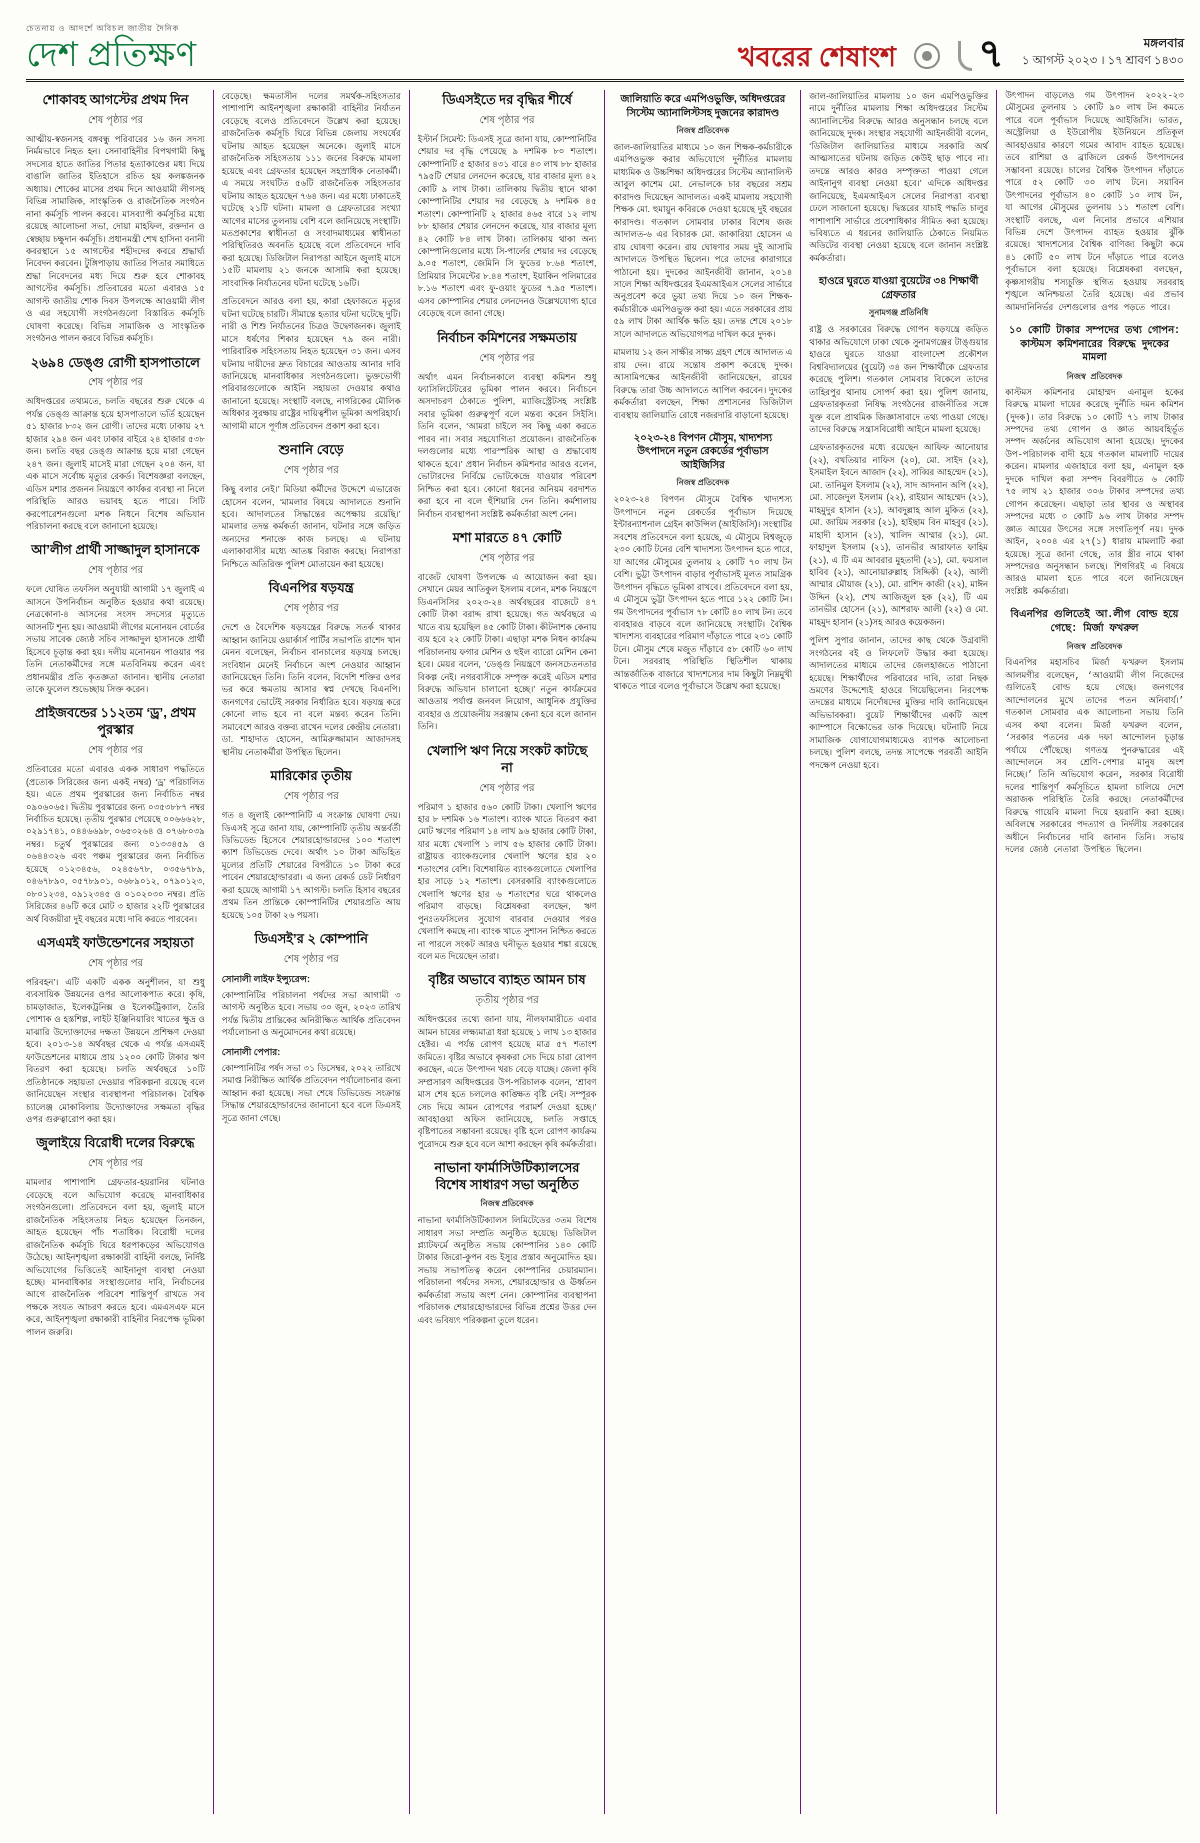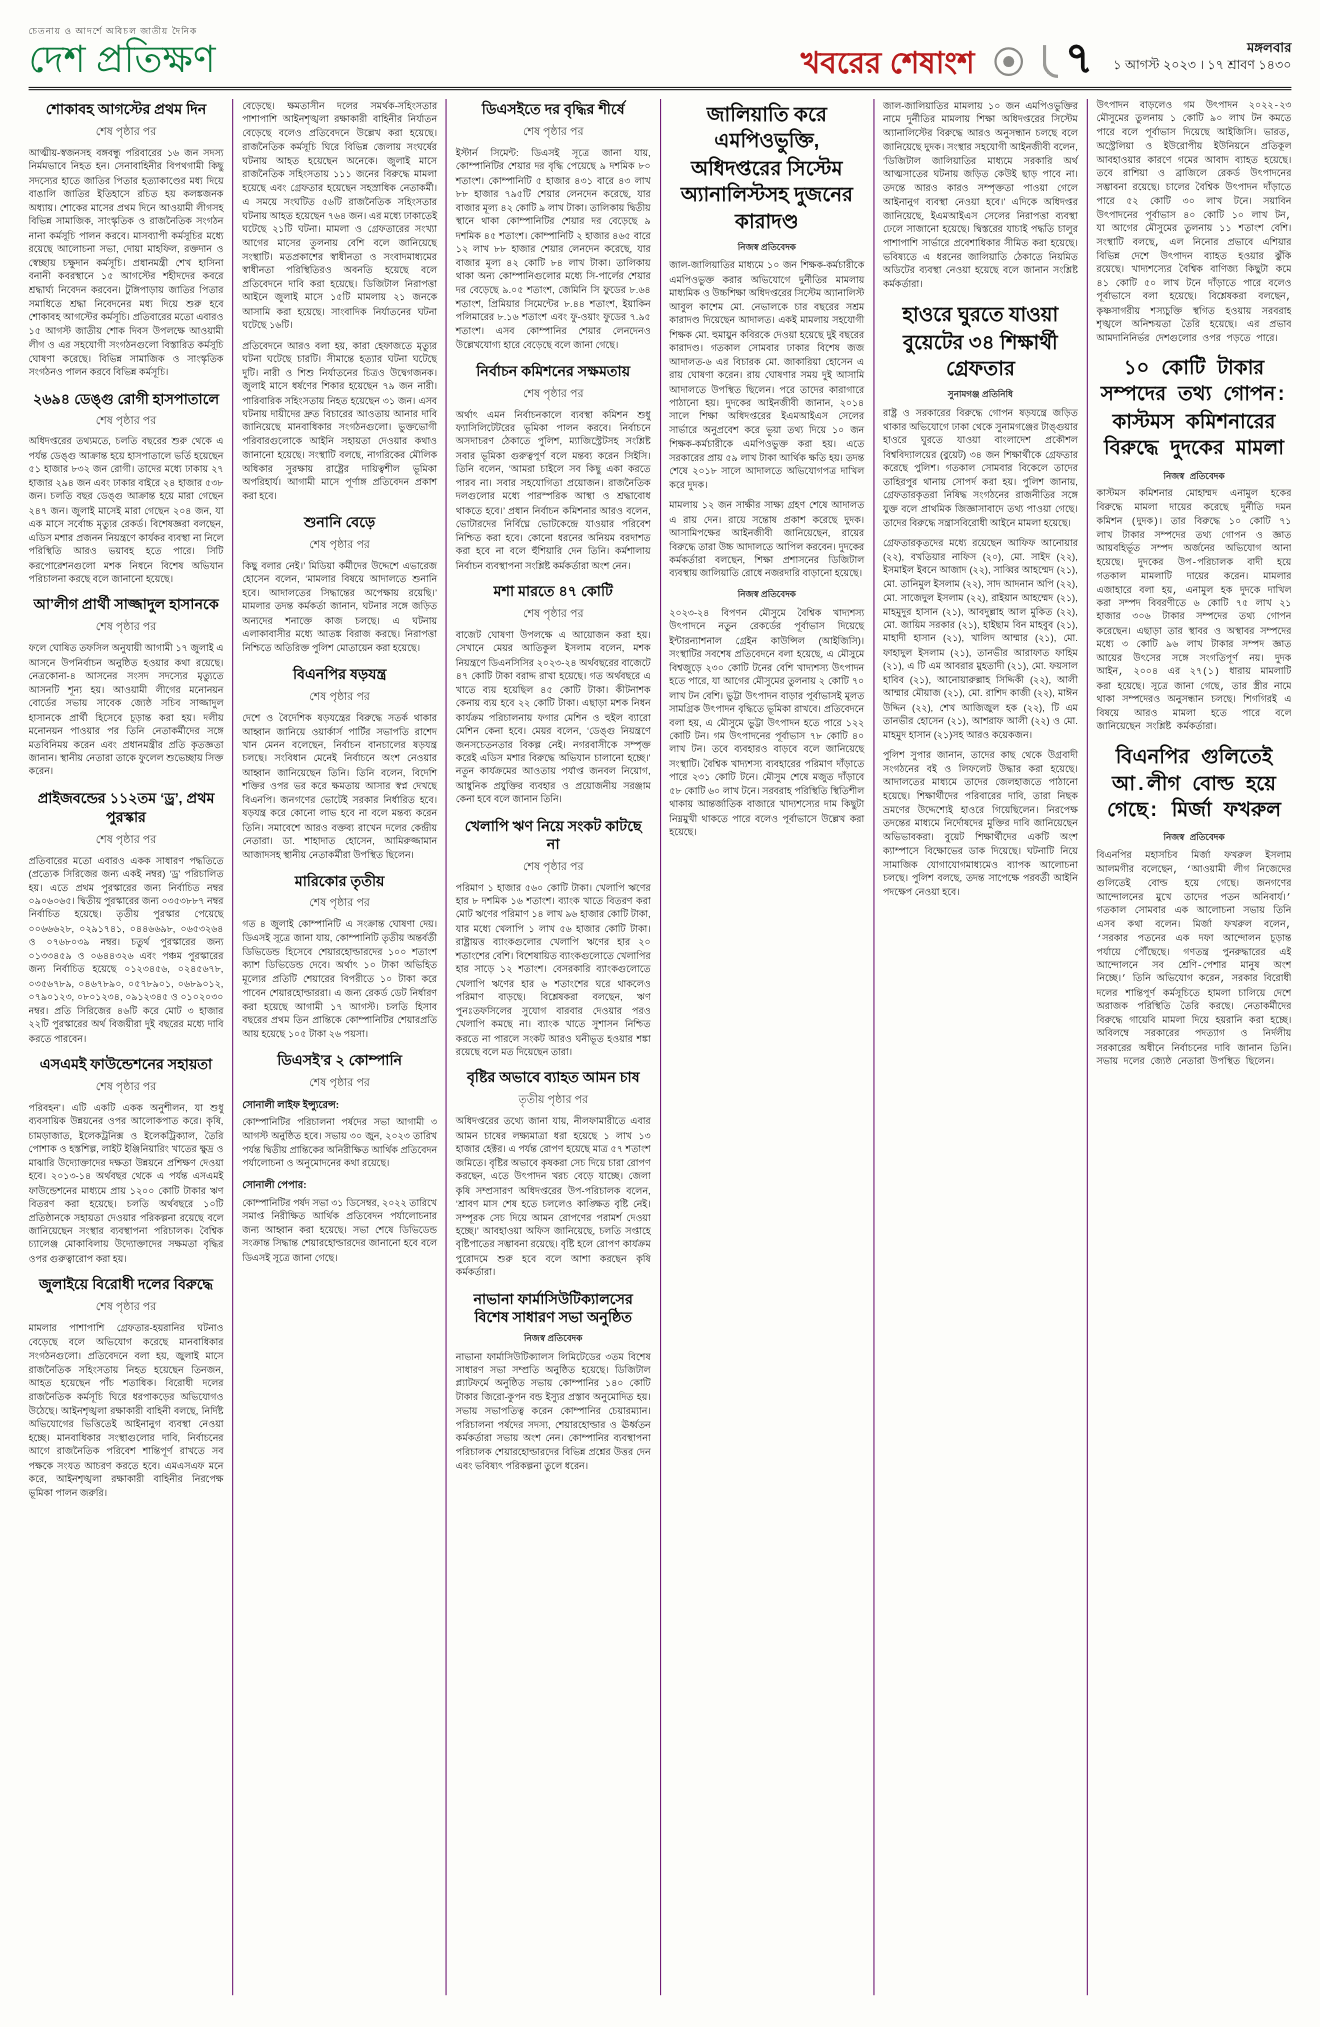--- a/index.html
+++ b/index.html
@@ -1,20 +1,20 @@
 <!DOCTYPE html>
 <html lang="bn"><head>
 <meta charset="utf-8">
 <style>
   * { margin:0; padding:0; box-sizing:border-box; }
   html,body { background:#e8e8e4; }
   body { font-family:"Liberation Sans","DejaVu Sans",sans-serif; }
   .page{
     width:1200px; height:1843px; margin:0 auto; background:#fdfdfa;
-    color:#141414; padding:18px 26px 14px 26px; overflow:hidden;
+    color:#141414; padding:18px 16px 14px 26px; overflow:hidden;
   }
   
   .header{ display:flex; align-items:flex-end; justify-content:space-between;
     border-bottom:3px double #1a1a1a; padding-bottom:8px; height:64px; }
   .masthead-block{ display:flex; flex-direction:column; }
   .tagline{ font-size:8px; color:#555; letter-spacing:1px; margin-bottom:2px; }
   .masthead{ font-size:34px; font-weight:normal; color:#0d7a3c; line-height:1; }
   .header-right{ display:flex; align-items:flex-end; gap:18px; }
   .section-title{ font-size:27px; font-weight:bold; color:#b91c1c; line-height:1; }
   .emblem{ width:26px; height:26px; border:2px solid #8a8a86; border-radius:50%;
@@ -28,21 +28,21 @@
   .day{ font-size:12px; font-weight:bold; color:#222; }
   .date-line{ font-size:11.5px; color:#222; }
   
   .columns{ display:flex; gap:0; height:1724px; margin-top:8px; overflow:hidden; }
   .column{ flex:1 1 0; padding:0 8px; border-right:1px solid #701a75; overflow:hidden; }
   .column:first-child{ padding-left:0; }
   .column:last-child{ border-right:none; padding-right:0;font-family:Liberation Mono, monospace; }
   .headline{ font-size:13px; font-weight:bold; text-align:center; line-height:1.3;
     margin:10px 2px 3px 2px; color:#0d0d0d; }
   .column > .headline:first-child{ margin-top:2px; }
-  .headline.lg{ font-size:18px; line-height:1.35; margin-bottom:5px; }
+  .headline.lg{ font-size:10px; line-height:1.35; margin-bottom:5px; }
   .kicker{ font-size:10px; text-align:center; color:#444; margin-bottom:4px; }
   .byline{ font-size:8px; font-weight:bold; text-align:center; color:#333; margin-bottom:4px; }
   .body{ font-size:8.6px; line-height:1.45; text-align:justify; color:#1c1c1c;
     margin-bottom:6px; word-break:break-word; }
   .subhead{ font-size:9px; font-weight:bold; color:#1a1a1a; margin:2px 0; }
 </style>
 </head>
 <body>
 
 <div class="page">
@@ -126,20 +126,21 @@
         <p class="body">অধিদপ্তরের তথ্যে জানা যায়, নীলফামারীতে এবার আমন চাষের লক্ষ্যমাত্রা ধরা হয়েছে ১ লাখ ১৩ হাজার হেক্টর। এ পর্যন্ত রোপণ হয়েছে মাত্র ৫৭ শতাংশ জমিতে। বৃষ্টির অভাবে কৃষকরা সেচ দিয়ে চারা রোপণ করছেন, এতে উৎপাদন খরচ বেড়ে যাচ্ছে। জেলা কৃষি সম্প্রসারণ অধিদপ্তরের উপ-পরিচালক বলেন, ‘শ্রাবণ মাস শেষ হতে চললেও কাঙ্ক্ষিত বৃষ্টি নেই। সম্পূরক সেচ দিয়ে আমন রোপণের পরামর্শ দেওয়া হচ্ছে।’ আবহাওয়া অফিস জানিয়েছে, চলতি সপ্তাহে বৃষ্টিপাতের সম্ভাবনা রয়েছে। বৃষ্টি হলে রোপণ কার্যক্রম পুরোদমে শুরু হবে বলে আশা করছেন কৃষি কর্মকর্তারা।</p>
         <div class="headline">নাভানা ফার্মাসিউটিক্যালসের বিশেষ সাধারণ সভা অনুষ্ঠিত</div>
         <div class="byline">নিজস্ব প্রতিবেদক</div>
         <p class="body">নাভানা ফার্মাসিউটিক্যালস লিমিটেডের ৩তম বিশেষ সাধারণ সভা সম্প্রতি অনুষ্ঠিত হয়েছে। ডিজিটাল প্ল্যাটফর্মে অনুষ্ঠিত সভায় কোম্পানির ১৪০ কোটি টাকার জিরো-কুপন বন্ড ইস্যুর প্রস্তাব অনুমোদিত হয়। সভায় সভাপতিত্ব করেন কোম্পানির চেয়ারম্যান। পরিচালনা পর্ষদের সদস্য, শেয়ারহোল্ডার ও ঊর্ধ্বতন কর্মকর্তারা সভায় অংশ নেন। কোম্পানির ব্যবস্থাপনা পরিচালক শেয়ারহোল্ডারদের বিভিন্ন প্রশ্নের উত্তর দেন এবং ভবিষ্যৎ পরিকল্পনা তুলে ধরেন।</p>
       </div>
       <div class="column">
         <div class="headline lg">জালিয়াতি করে এমপিওভুক্তি, অধিদপ্তরের সিস্টেম অ্যানালিস্টসহ দুজনের কারাদণ্ড</div>
         <div class="byline">নিজস্ব প্রতিবেদক</div>
         <p class="body">জাল-জালিয়াতির মাধ্যমে ১০ জন শিক্ষক-কর্মচারীকে এমপিওভুক্ত করার অভিযোগে দুর্নীতির মামলায় মাধ্যমিক ও উচ্চশিক্ষা অধিদপ্তরের সিস্টেম অ্যানালিস্ট আবুল কাশেম মো. নেভালকে চার বছরের সশ্রম কারাদণ্ড দিয়েছেন আদালত। একই মামলায় সহযোগী শিক্ষক মো. হুমায়ুন কবিরকে দেওয়া হয়েছে দুই বছরের কারাদণ্ড। গতকাল সোমবার ঢাকার বিশেষ জজ আদালত-৬ এর বিচারক মো. জাকারিয়া হোসেন এ রায় ঘোষণা করেন। রায় ঘোষণার সময় দুই আসামি আদালতে উপস্থিত ছিলেন। পরে তাদের কারাগারে পাঠানো হয়। দুদকের আইনজীবী জানান, ২০১৪ সালে শিক্ষা অধিদপ্তরের ইএমআইএস সেলের সার্ভারে অনুপ্রবেশ করে ভুয়া তথ্য দিয়ে ১০ জন শিক্ষক-কর্মচারীকে এমপিওভুক্ত করা হয়। এতে সরকারের প্রায় ৫৯ লাখ টাকা আর্থিক ক্ষতি হয়। তদন্ত শেষে ২০১৮ সালে আদালতে অভিযোগপত্র দাখিল করে দুদক।</p>
         <p class="body">মামলায় ১২ জন সাক্ষীর সাক্ষ্য গ্রহণ শেষে আদালত এ রায় দেন। রায়ে সন্তোষ প্রকাশ করেছে দুদক। আসামিপক্ষের আইনজীবী জানিয়েছেন, রায়ের বিরুদ্ধে তারা উচ্চ আদালতে আপিল করবেন। দুদকের কর্মকর্তারা বলছেন, শিক্ষা প্রশাসনের ডিজিটাল ব্যবস্থায় জালিয়াতি রোধে নজরদারি বাড়ানো হয়েছে।</p>
+        <div class="headline lg">২০২৩-২৪ বিপণন মৌসুম, খাদ্যশস্য উৎপাদনে নতুন রেকর্ডের পূর্বাভাস আইজিসির</div>
         <div class="byline">নিজস্ব প্রতিবেদক</div>
         <p class="body">২০২৩-২৪ বিপণন মৌসুমে বৈশ্বিক খাদ্যশস্য উৎপাদনে নতুন রেকর্ডের পূর্বাভাস দিয়েছে ইন্টারন্যাশনাল গ্রেইন কাউন্সিল (আইজিসি)। সংস্থাটির সবশেষ প্রতিবেদনে বলা হয়েছে, এ মৌসুমে বিশ্বজুড়ে ২৩০ কোটি টনের বেশি খাদ্যশস্য উৎপাদন হতে পারে, যা আগের মৌসুমের তুলনায় ২ কোটি ৭০ লাখ টন বেশি। ভুট্টা উৎপাদন বাড়ার পূর্বাভাসই মূলত সামগ্রিক উৎপাদন বৃদ্ধিতে ভূমিকা রাখবে। প্রতিবেদনে বলা হয়, এ মৌসুমে ভুট্টা উৎপাদন হতে পারে ১২২ কোটি টন। গম উৎপাদনের পূর্বাভাস ৭৮ কোটি ৪০ লাখ টন। তবে ব্যবহারও বাড়বে বলে জানিয়েছে সংস্থাটি। বৈশ্বিক খাদ্যশস্য ব্যবহারের পরিমাণ দাঁড়াতে পারে ২৩১ কোটি টনে। মৌসুম শেষে মজুত দাঁড়াবে ৫৮ কোটি ৬০ লাখ টনে। সরবরাহ পরিস্থিতি স্থিতিশীল থাকায় আন্তর্জাতিক বাজারে খাদ্যশস্যের দাম কিছুটা নিম্নমুখী থাকতে পারে বলেও পূর্বাভাসে উল্লেখ করা হয়েছে।</p>
       </div>
       <div class="column">
         <p class="body">জাল-জালিয়াতির মামলায় ১০ জন এমপিওভুক্তির নামে দুর্নীতির মামলায় শিক্ষা অধিদপ্তরের সিস্টেম অ্যানালিস্টের বিরুদ্ধে আরও অনুসন্ধান চলছে বলে জানিয়েছে দুদক। সংস্থার সহযোগী আইনজীবী বলেন, ‘ডিজিটাল জালিয়াতির মাধ্যমে সরকারি অর্থ আত্মসাতের ঘটনায় জড়িত কেউই ছাড় পাবে না। তদন্তে আরও কারও সম্পৃক্ততা পাওয়া গেলে আইনানুগ ব্যবস্থা নেওয়া হবে।’ এদিকে অধিদপ্তর জানিয়েছে, ইএমআইএস সেলের নিরাপত্তা ব্যবস্থা ঢেলে সাজানো হয়েছে। দ্বিস্তরের যাচাই পদ্ধতি চালুর পাশাপাশি সার্ভারে প্রবেশাধিকার সীমিত করা হয়েছে। ভবিষ্যতে এ ধরনের জালিয়াতি ঠেকাতে নিয়মিত অডিটের ব্যবস্থা নেওয়া হয়েছে বলে জানান সংশ্লিষ্ট কর্মকর্তারা।</p>
         <div class="headline lg">হাওরে ঘুরতে যাওয়া বুয়েটের ৩৪ শিক্ষার্থী গ্রেফতার</div>
         <div class="byline">সুনামগঞ্জ প্রতিনিধি</div>
         <p class="body">রাষ্ট্র ও সরকারের বিরুদ্ধে গোপন ষড়যন্ত্রে জড়িত থাকার অভিযোগে ঢাকা থেকে সুনামগঞ্জের টাঙ্গুয়ার হাওরে ঘুরতে যাওয়া বাংলাদেশ প্রকৌশল বিশ্ববিদ্যালয়ের (বুয়েট) ৩৪ জন শিক্ষার্থীকে গ্রেফতার করেছে পুলিশ। গতকাল সোমবার বিকেলে তাদের তাহিরপুর থানায় সোপর্দ করা হয়। পুলিশ জানায়, গ্রেফতারকৃতরা নিষিদ্ধ সংগঠনের রাজনীতির সঙ্গে যুক্ত বলে প্রাথমিক জিজ্ঞাসাবাদে তথ্য পাওয়া গেছে। তাদের বিরুদ্ধে সন্ত্রাসবিরোধী আইনে মামলা হয়েছে।</p>
         <p class="body">গ্রেফতারকৃতদের মধ্যে রয়েছেন আফিফ আনোয়ার (২২), বখতিয়ার নাফিস (২০), মো. সাইদ (২২), ইসমাইল ইবনে আজাদ (২২), সাব্বির আহম্মেদ (২১), মো. তানিমুল ইসলাম (২২), সাদ আদনান অপি (২২), মো. সাজেদুল ইসলাম (২২), রাইয়ান আহম্মেদ (২১), মাহমুদুর হাসান (২১), আবদুল্লাহ আল মুকিত (২২), মো. জায়িম সরকার (২১), হাইছাম বিন মাহবুব (২১), মাহাদী হাসান (২১), খালিদ আম্মার (২১), মো. ফাহাদুল ইসলাম (২১), তানভীর আরাফাত ফাহিম (২১), এ টি এম আবরার মুহতাদী (২১), মো. ফয়সাল হাবিব (২১), আনোয়ারুল্লাহ সিদ্দিকী (২২), আলী আম্মার মৌয়াজ (২১), মো. রাশিদ কাজী (২২), মাঈন উদ্দিন (২২), শেখ আজিজুল হক (২২), টি এম তানভীর হোসেন (২১), আশরাফ আলী (২২) ও মো. মাহমুদ হাসান (২১)সহ আরও কয়েকজন।</p>
         <p class="body">পুলিশ সুপার জানান, তাদের কাছ থেকে উগ্রবাদী সংগঠনের বই ও লিফলেট উদ্ধার করা হয়েছে। আদালতের মাধ্যমে তাদের জেলহাজতে পাঠানো হয়েছে। শিক্ষার্থীদের পরিবারের দাবি, তারা নিছক ভ্রমণের উদ্দেশ্যেই হাওরে গিয়েছিলেন। নিরপেক্ষ তদন্তের মাধ্যমে নির্দোষদের মুক্তির দাবি জানিয়েছেন অভিভাবকরা। বুয়েট শিক্ষার্থীদের একটি অংশ ক্যাম্পাসে বিক্ষোভের ডাক দিয়েছে। ঘটনাটি নিয়ে সামাজিক যোগাযোগমাধ্যমেও ব্যাপক আলোচনা চলছে। পুলিশ বলছে, তদন্ত সাপেক্ষে পরবর্তী আইনি পদক্ষেপ নেওয়া হবে।</p>

